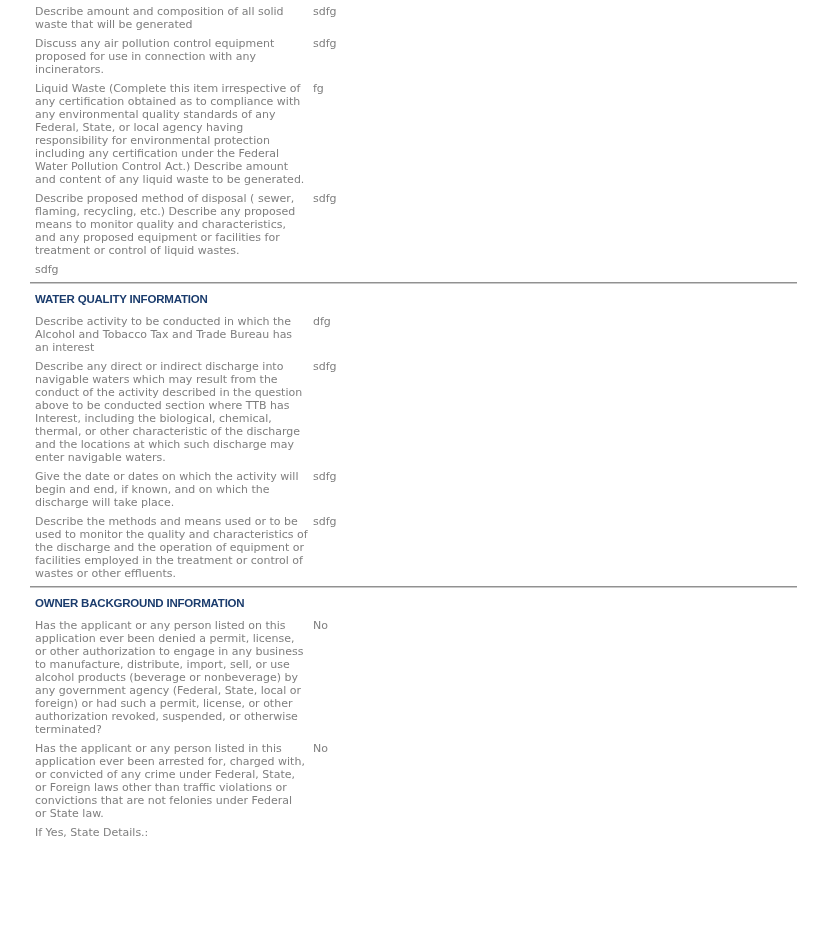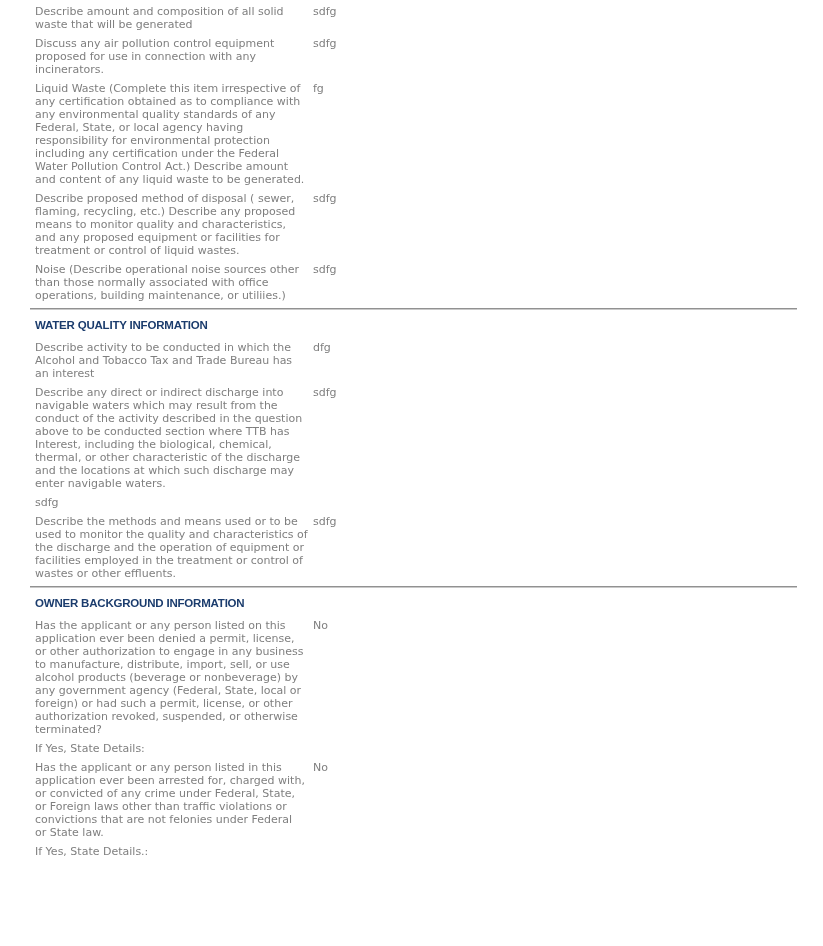--- a/index.html
+++ b/index.html
@@ -83,23 +83,20 @@
     </div>
     <div class="qa-row">
       <div class="q">Describe proposed method of disposal ( sewer,
 flaming, recycling, etc.) Describe any proposed
 means to monitor quality and characteristics,
 and any proposed equipment or facilities for
 treatment or control of liquid wastes.</div>
       <div class="a">sdfg</div>
     </div>
     <div class="qa-row">
-      <div class="q">Noise (Describe operational noise sources other
-than those normally associated with office
-operations, building maintenance, or utiliies.)</div>
       <div class="a">sdfg</div>
     </div>
     <div class="divider"></div>
     <div class="section-title">WATER QUALITY INFORMATION</div>
     <div class="qa-row">
       <div class="q">Describe activity to be conducted in which the
 Alcohol and Tobacco Tax and Trade Bureau has
 an interest</div>
       <div class="a">dfg</div>
     </div>
@@ -108,20 +105,23 @@
 navigable waters which may result from the
 conduct of the activity described in the question
 above to be conducted section where TTB has
 Interest, including the biological, chemical,
 thermal, or other characteristic of the discharge
 and the locations at which such discharge may
 enter navigable waters.</div>
       <div class="a">sdfg</div>
     </div>
     <div class="qa-row">
+      <div class="q">Give the date or dates on which the activity will
+begin and end, if known, and on which the
+discharge will take place.</div>
       <div class="a">sdfg</div>
     </div>
     <div class="qa-row">
       <div class="q">Describe the methods and means used or to be
 used to monitor the quality and characteristics of
 the discharge and the operation of equipment or
 facilities employed in the treatment or control of
 wastes or other effluents.</div>
       <div class="a">sdfg</div>
     </div>
@@ -133,24 +133,20 @@
 or other authorization to engage in any business
 to manufacture, distribute, import, sell, or use
 alcohol products (beverage or nonbeverage) by
 any government agency (Federal, State, local or
 foreign) or had such a permit, license, or other
 authorization revoked, suspended, or otherwise
 terminated?</div>
       <div class="a">No</div>
     </div>
     <div class="qa-row">
-      <div class="q">If Yes, State Details:</div>
-      <div class="a"></div>
-    </div>
-    <div class="qa-row">
       <div class="q">Has the applicant or any person listed in this
 application ever been arrested for, charged with,
 or convicted of any crime under Federal, State,
 or Foreign laws other than traffic violations or
 convictions that are not felonies under Federal
 or State law.</div>
       <div class="a">No</div>
     </div>
     <div class="qa-row">
       <div class="q">If Yes, State Details.:</div>

